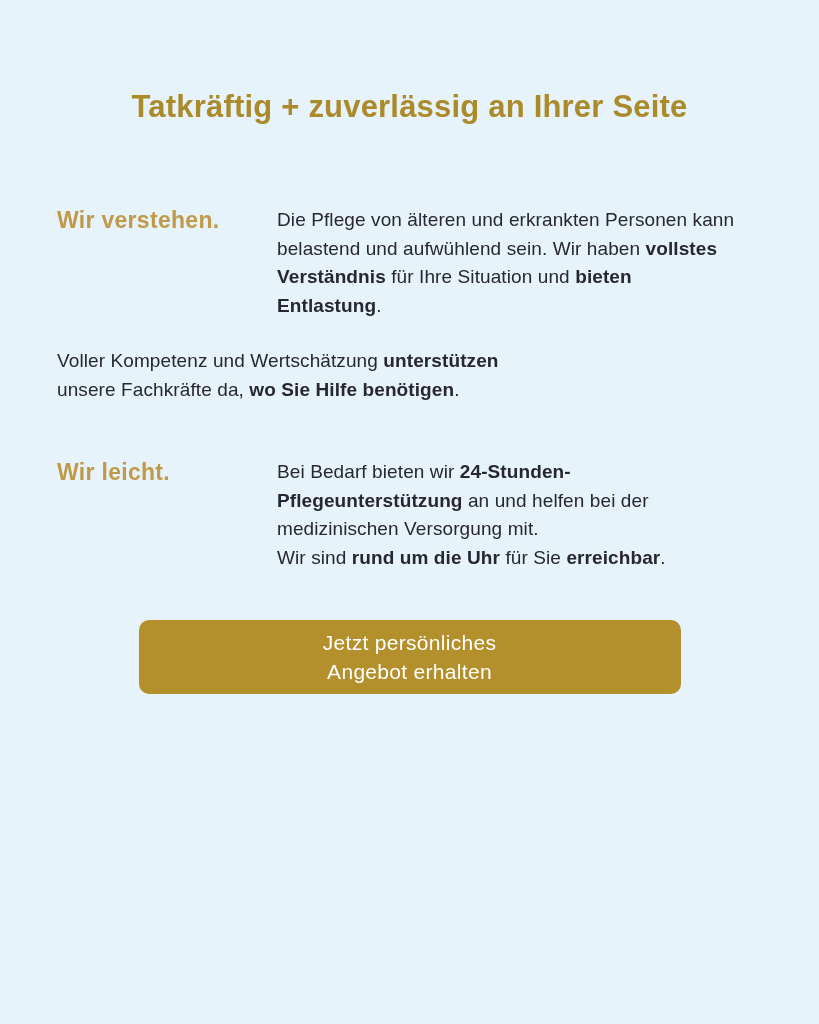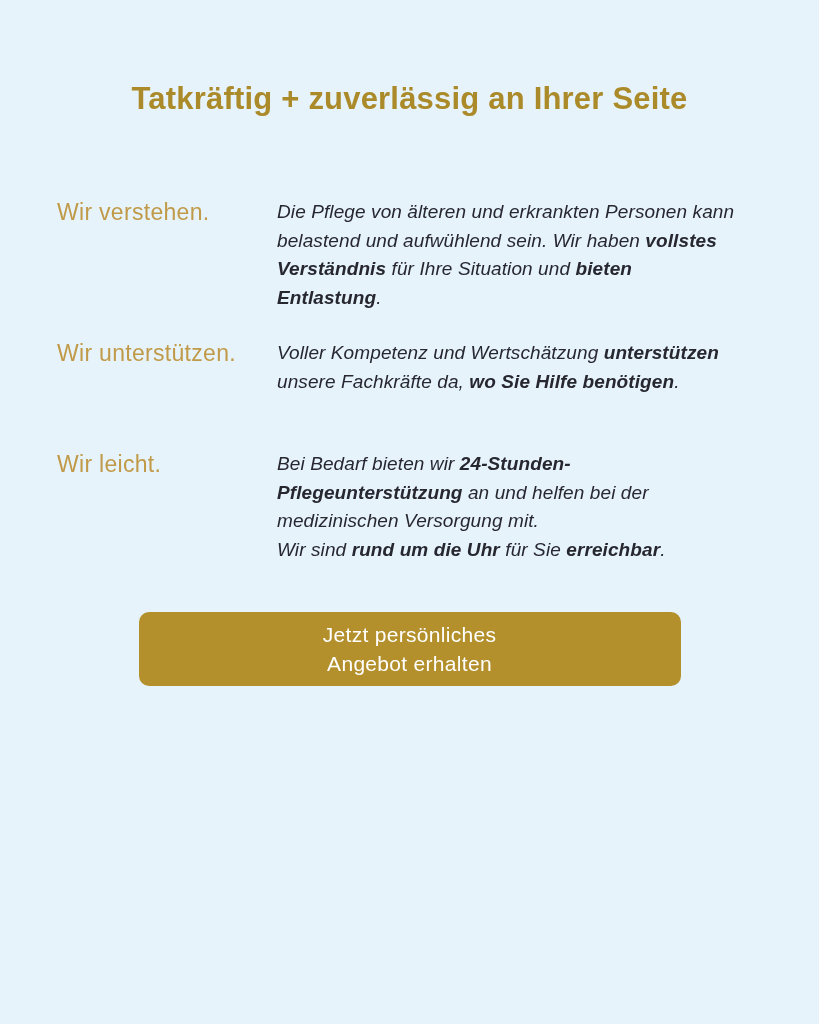--- a/index.html
+++ b/index.html
@@ -14,52 +14,51 @@
   html, body { margin: 0; padding: 0; }
   body {
     width: 819px;
     height: 1024px;
     background: var(--background);
     font-family: "Liberation Sans", "DejaVu Sans", sans-serif;
     overflow: hidden;
   }
   .page { padding-top: 76px; }
   .page-title {
-    margin: 4px;
+    margin: 12px;
     text-align: center;
     font-size: 31px;
     font-weight: 700;
     letter-spacing: 0.2px;
     color: var(--title-gold);
     line-height: 38px;
   }
   .service-list { margin-top: 80px; }
   .service-row {
     display: flex;
     align-items: flex-start;
     padding-left: 57px;
     margin-bottom: 27px;
   }
   .service-label {
     flex: 0 0 220px;
     width: 220px;
     font-size: 23px;
-    font-weight: 400;
+    font-weight: 700;
     color: var(--label-gold);
     line-height: 28.5px;
     letter-spacing: 0.3px;
   }
   .service-description {
     margin: 0;
     width: 458px;
     font-size: 19px;
     line-height: 28.5px;
     color: var(--body-text);
     letter-spacing: 0.1px;
-    font-style: italic;
   }
   .service-description strong { font-weight: 700; }
   .cta-wrap { text-align: center; margin-top: 48px; }
   .cta-button {
     width: 542px;
     min-height: 74px;
     padding: 8px 20px;
     border: none;
     border-radius: 10px;
     background: var(--button-background);
@@ -79,21 +78,20 @@
   <h1 class="page-title">Tatkräftig + zuverlässig an Ihrer Seite</h1>
 
   <div class="service-list">
 
     <div class="service-row">
       <div class="service-label">Wir verstehen.</div>
       <p class="service-description">Die Pflege von älteren und erkrankten Personen kann belastend und aufwühlend sein. Wir haben <strong>vollstes Verständnis</strong> für Ihre Situation und <strong>bieten Entlastung</strong>.</p>
     </div>
 
     <div class="service-row">
-      <div class="service-label">Wir unterstützen.</div>
       <p class="service-description">Voller Kompetenz und Wertschätzung <strong>unterstützen</strong> unsere Fachkräfte da, <strong>wo Sie Hilfe benötigen</strong>.</p>
     </div>
 
 
     <div class="service-row">
     </div>
 
     <div class="service-row">
       <div class="service-label">Wir leicht.</div>
       <p class="service-description">Bei Bedarf bieten wir <strong>24-Stunden-Pflegeunterstützung</strong> an und helfen bei der medizinischen Versorgung mit.<br>Wir sind <strong>rund um die Uhr</strong> für Sie <strong>erreichbar</strong>.</p>

